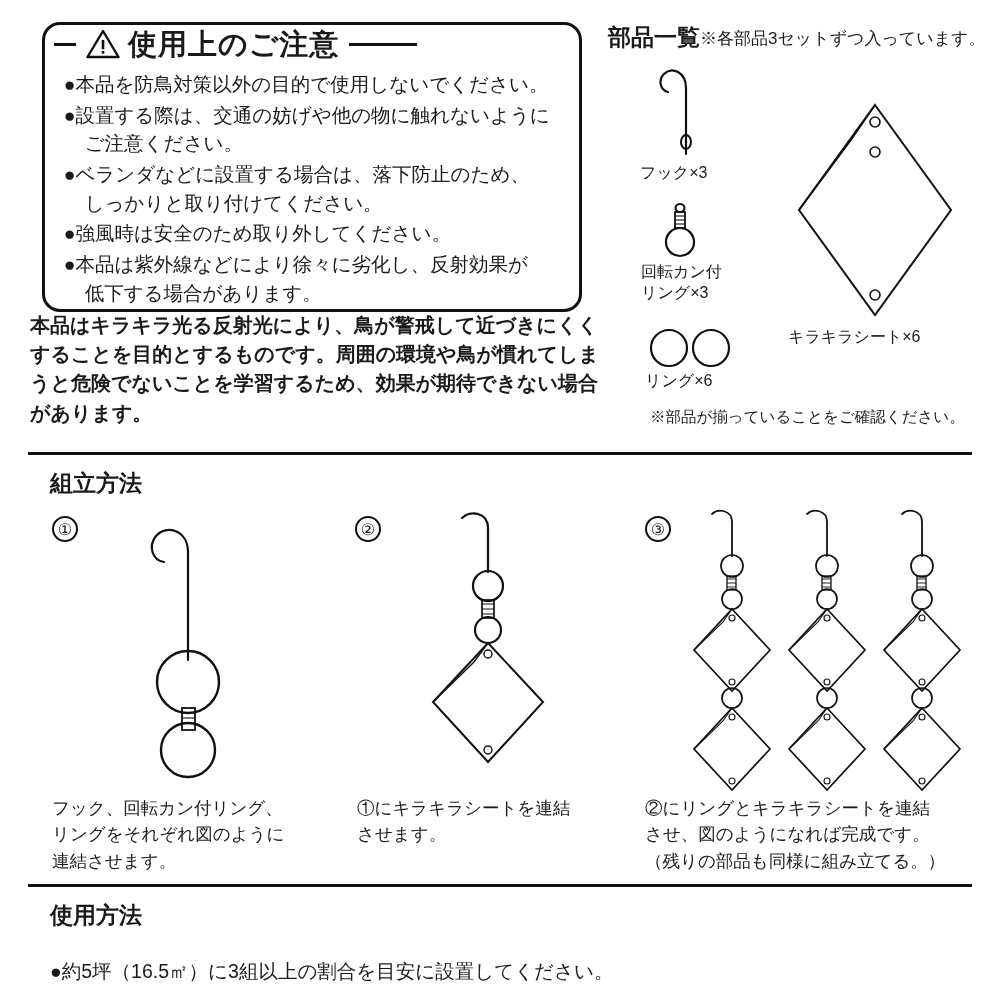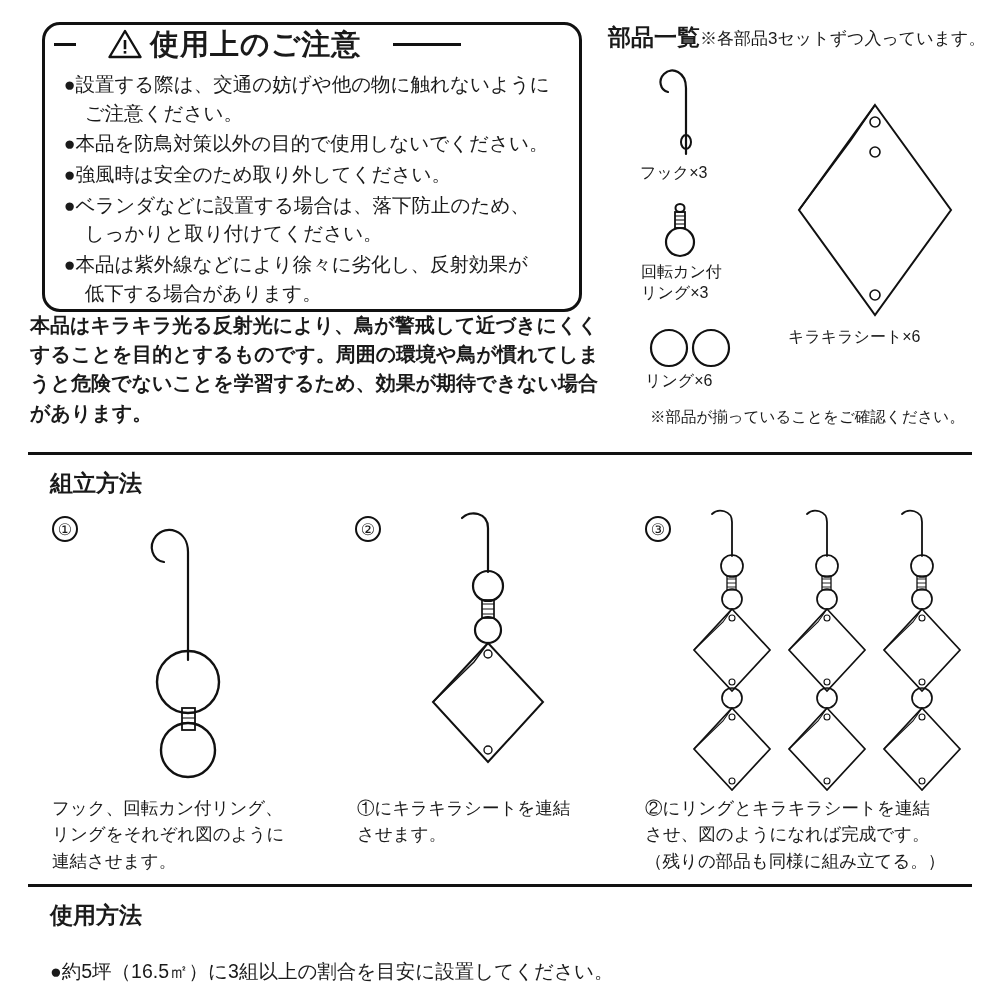--- a/index.html
+++ b/index.html
@@ -35,21 +35,21 @@
     box-sizing: border-box;
   }
   .caution-title-wrap {
     position: absolute;
     left: 54px;
     top: 22px;
     width: 520px;
     height: 44px;
     display: flex;
     align-items: center;
-    gap: 26px;
+    gap: 4px;
   }
   .caution-title-wrap .rule-left,
   .caution-title-wrap .rule-right {
     height: 3px;
     background: #111;
     flex: 0 0 auto;
   }
   .caution-title-wrap .rule-left { width: 22px; }
   .caution-title-wrap .rule-right { width: 68px; }
   .caution-title-wrap .gap {
@@ -185,32 +185,32 @@
         <rect x="15.7" y="11" width="2.6" height="9.2" fill="#111"></rect>
         <rect x="15.7" y="22" width="2.6" height="2.6" fill="#111"></rect>
       </svg>
       <span class="caution-title">使用上のご注意</span>
     </div>
     <div class="rule-right"></div>
   </div>
 
   <div class="caution-list">
     <div class="item">
+      <span>●本品を防鳥対策以外の目的で使用しないでください。</span>
+    </div>
+    <div class="item">
       <span>●設置する際は、交通の妨げや他の物に触れないように</span>
       <span class="l2">ご注意ください。</span>
     </div>
     <div class="item">
-      <span>●本品を防鳥対策以外の目的で使用しないでください。</span>
-    </div>
-    <div class="item">
-      <span>●強風時は安全のため取り外してください。</span>
-    </div>
-    <div class="item">
       <span>●ベランダなどに設置する場合は、落下防止のため、</span>
       <span class="l2">しっかりと取り付けてください。</span>
+    </div>
+    <div class="item">
+      <span>●強風時は安全のため取り外してください。</span>
     </div>
     <div class="item">
       <span>●本品は紫外線などにより徐々に劣化し、反射効果が</span>
       <span class="l2">低下する場合があります。</span>
     </div>
   </div>
 
   <div class="intro-text">本品はキラキラ光る反射光により、鳥が警戒して近づきにくくすることを目的とするものです。周囲の環境や鳥が慣れてしまうと危険でないことを学習するため、効果が期待できない場合があります。</div>
 
   <div class="parts-head">

